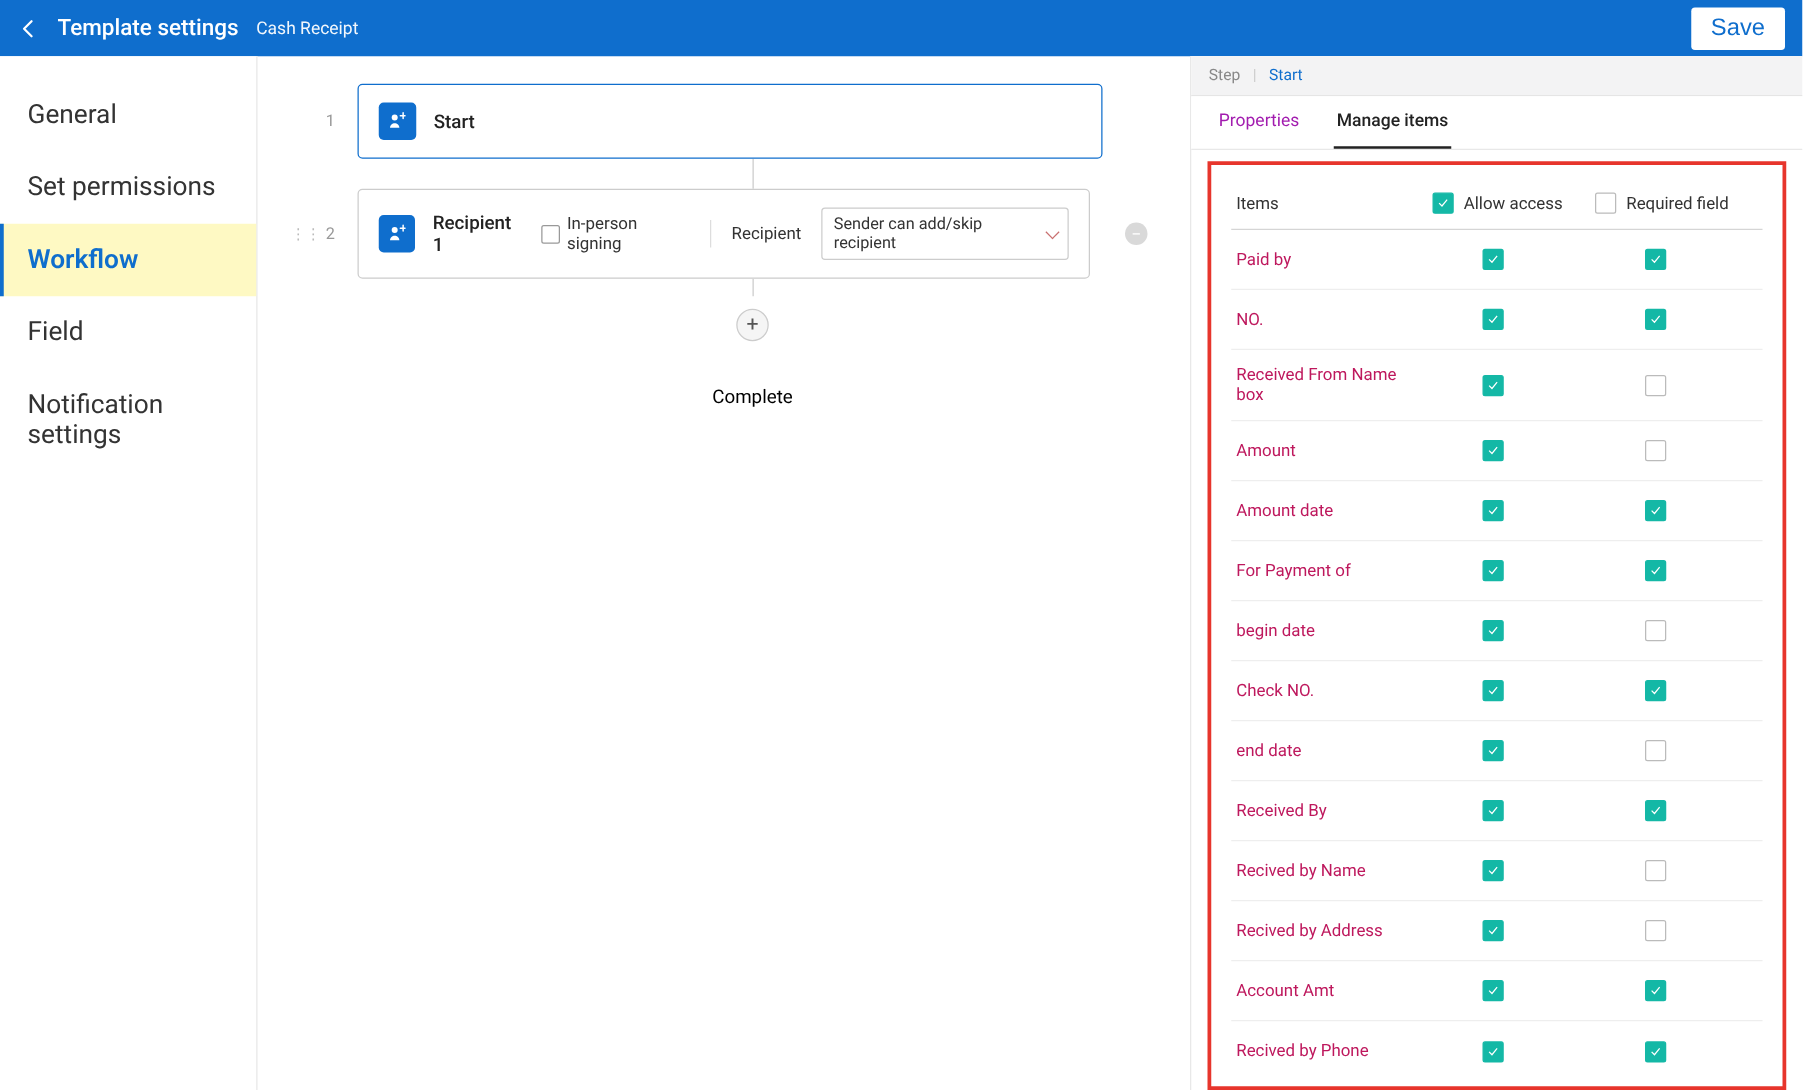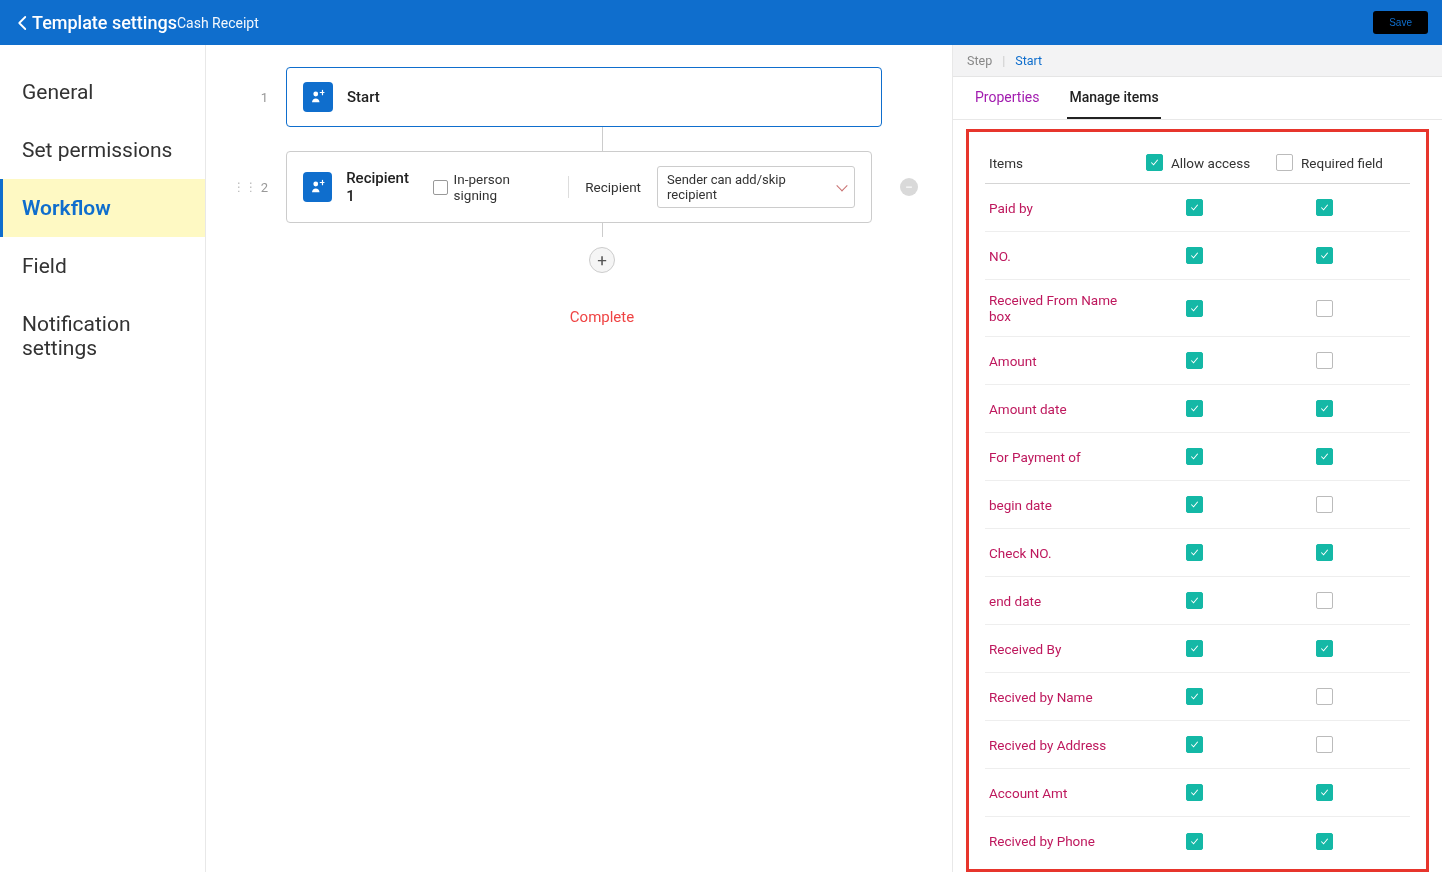--- a/index.html
+++ b/index.html
@@ -13,43 +13,44 @@
     overflow: hidden;
   }
 
   
   .header {
     background: #0f6ecd;
     height: 45px;
     display: flex;
     align-items: center;
     padding: 0 14px;
+    gap: 14px;
     color: #fff;
   }
   .header .back-icon {
     width: 18px; height: 18px;
     cursor: pointer;
     display: flex; align-items:center; justify-content:center;
   }
   .header .title {
     font-size: 18px;
     font-weight: 500;
   }
   .header .subtitle {
     font-size: 14px;
     opacity: 0.95;
   }
   .header .spacer { flex: 1; }
   .header .save-btn {
-    background: #000000;
+    background: #ffffff;
     color: #0f6ecd;
     border: none;
     padding: 6px 16px;
     border-radius: 3px;
-    font-size: 10px;
+    font-size: 19px;
     font-weight: 500;
     cursor: pointer;
   }
 
   
   .body {
     display: flex;
     height: calc(100% - 45px);
   }
 
@@ -195,21 +196,21 @@
     background: #f5f5f5;
     display: flex; align-items: center; justify-content: center;
     margin: 10px auto 8px;
     cursor: pointer;
     color: #555;
     font-size: 17px;
   }
   .complete-label {
     text-align: center;
     font-size: 15px;
-    color: #ef4444;
+    color: #000000;
     margin-top: 35px;
   }
   .center-col { margin-left: 46px; }
 
   
   .panel {
     width: 490px;
     border-left: 1px solid #e8e8e8;
     display: flex;
     flex-direction: column;

